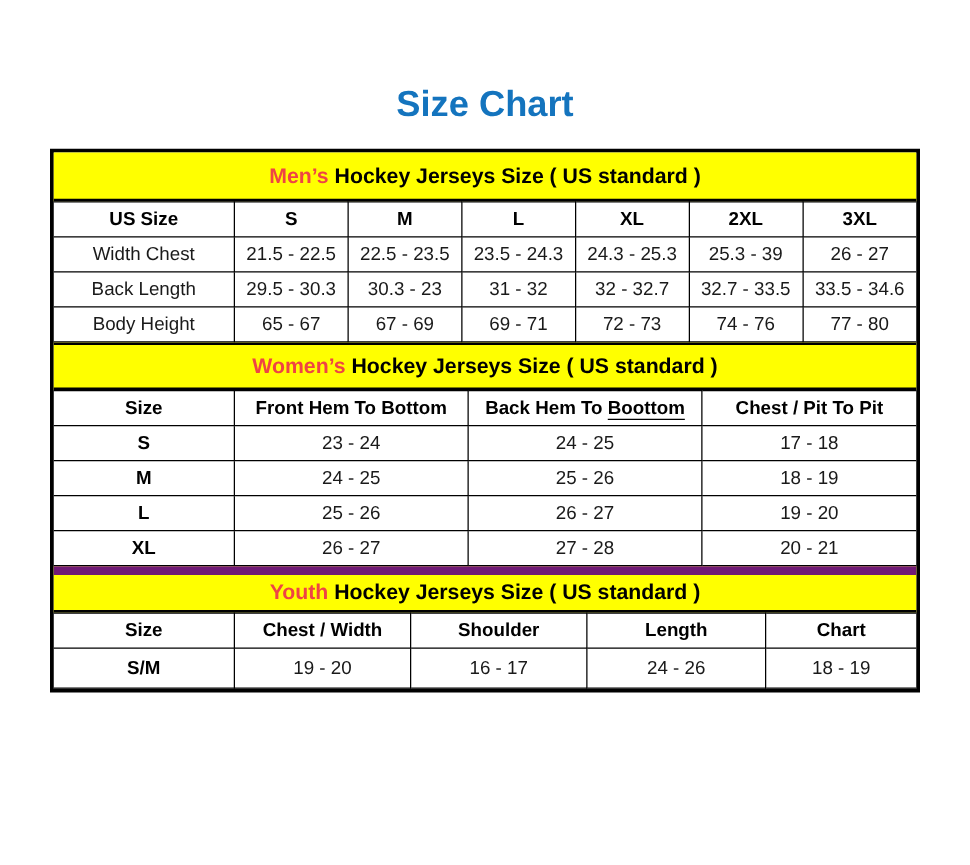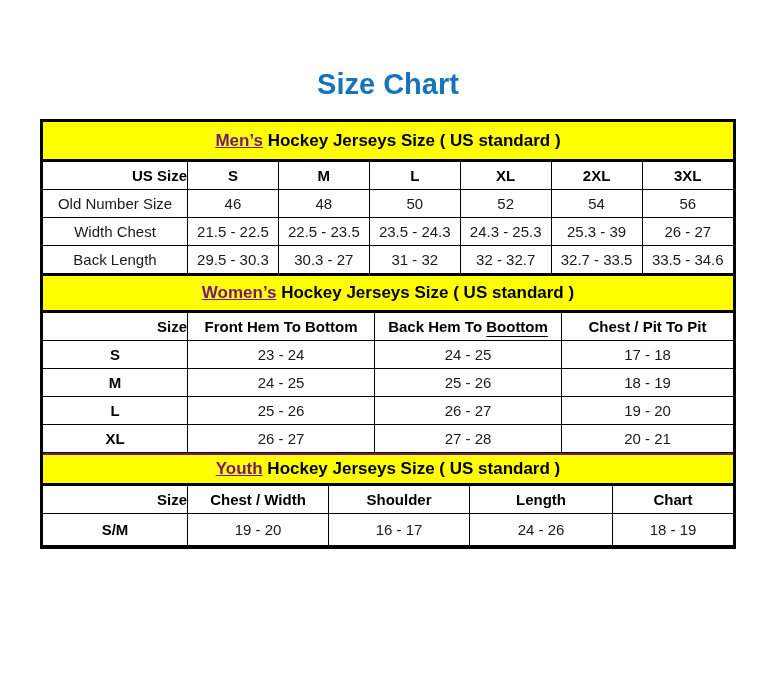--- a/index.html
+++ b/index.html
@@ -33,22 +33,22 @@
   .banner {
     background: #FFFF00;
     text-align: center;
     font-weight: bold;
     font-size: 17px;
     color: #000000;
     border-bottom: 2px solid #000000;
   }
   .banner-mens   { line-height: 37px; }
   .banner-womens { line-height: 34px; border-top: 2px solid #000000; }
-  .banner-youth  { line-height: 28px; border-top: 2px solid #701a75; }
-  .banner .hl { color: #701a75; text-decoration: underline; }
+  .banner-youth  { line-height: 28px; border-top: 7px solid #701a75; }
+  .banner .hl { color: #ef4444; }
 
   table.tbl {
     width: 100%;
     border-collapse: collapse;
     table-layout: fixed;
   }
   .tbl th, .tbl td {
     border: 1px solid #000000;
     text-align: center;
     vertical-align: middle;
@@ -61,21 +61,21 @@
   .tbl th { font-weight: bold; color: #000000; height: 27px; }
   .tbl td { height: 27px; }
   .tbl-youth td { height: 31px; }
 
   
   .tbl th:first-child, .tbl td:first-child { border-left: none; }
   .tbl th:last-child,  .tbl td:last-child  { border-right: none; }
   .tbl tr:last-child td { border-bottom-width: 1px; }
 
   
-  .tbl th:first-child { width: 144px; text-align: right; }
+  .tbl th:first-child { width: 144px; }
   .tbl-womens th:nth-child(2) { width: 186px; }
   .tbl-womens th:nth-child(3) { width: 186px; }
   .tbl-youth  th:nth-child(2) { width: 140px; }
   .tbl-youth  th:nth-child(3) { width: 140px; }
   .tbl-youth  th:nth-child(4) { width: 142px; }
 
   
   .tbl-womens td:first-child, .tbl-youth td:first-child { font-weight: bold; color:#000; }
 
   .misspelled {
@@ -101,45 +101,45 @@
             <th>S</th>
             <th>M</th>
             <th>L</th>
             <th>XL</th>
             <th>2XL</th>
             <th>3XL</th>
           </tr>
         </thead>
         <tbody>
           <tr>
-            <td>Old Number Size</td>
-            <td>46</td>
-            <td>48</td>
-            <td>50</td>
-            <td>52</td>
-            <td>54</td>
-            <td>56</td>
-          </tr>
-          <tr>
             <td>Width Chest</td>
             <td>21.5 - 22.5</td>
             <td>22.5 - 23.5</td>
             <td>23.5 - 24.3</td>
             <td>24.3 - 25.3</td>
             <td>25.3 - 39</td>
             <td>26 - 27</td>
           </tr>
           <tr>
             <td>Back Length</td>
             <td>29.5 - 30.3</td>
-            <td>30.3 - 27</td>
+            <td>30.3 - 23</td>
             <td>31 - 32</td>
             <td>32 - 32.7</td>
             <td>32.7 - 33.5</td>
             <td>33.5 - 34.6</td>
+          </tr>
+          <tr>
+            <td>Body Height</td>
+            <td>65 - 67</td>
+            <td>67 - 69</td>
+            <td>69 - 71</td>
+            <td>72 - 73</td>
+            <td>74 - 76</td>
+            <td>77 - 80</td>
           </tr>
         </tbody>
       </table>
       <div class="banner banner-womens"><span class="hl">Women’s</span><span> Hockey Jerseys Size ( US standard )</span></div>
       <table class="tbl tbl-womens">
         <thead>
           <tr>
             <th>Size</th>
             <th>Front Hem To Bottom</th>
             <th>Back Hem To <span class="misspelled">Boottom</span></th>

